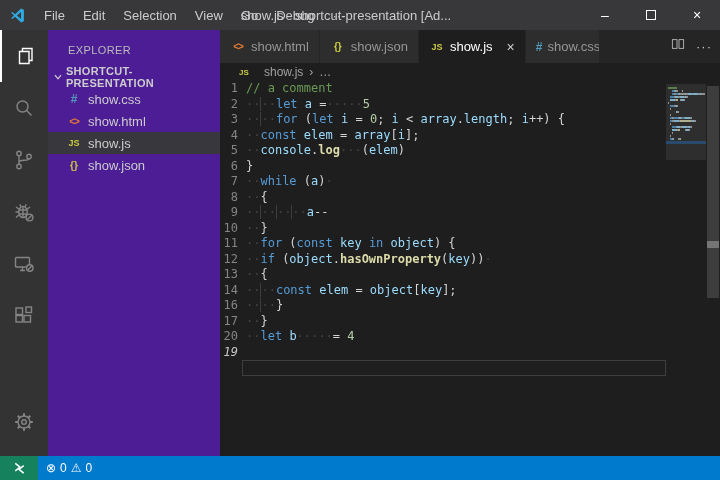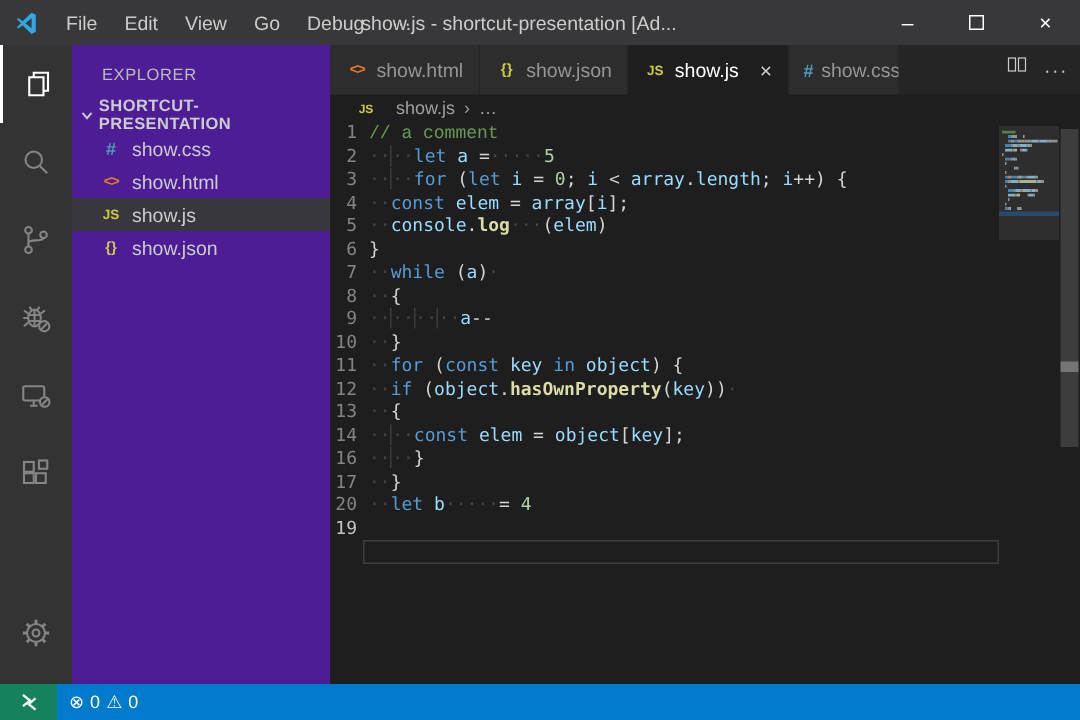--- a/index.html
+++ b/index.html
@@ -63,23 +63,23 @@
 
   .breadcrumb { position:absolute; left:0; top:33px; width:500px; height:18px; display:flex;
                 align-items:center; font-size:12px; color:#a0a0a0; padding-left:16px; gap:6px; }
   .breadcrumb .fi-js { font-size:8px; }
 
   
   .code { position:absolute; left:0; top:51px; width:446px;
           font-family:"DejaVu Sans Mono", monospace; font-size:12px; }
   .code-line { height:15.5px; line-height:15.5px; display:flex; white-space:pre; }
   .line-number { width:18px; text-align:right; color:#858585; flex:none; }
-  .line-number.active { color:#c6c6c6; }
+  .line-number.active { color:#c6c6c6;font-style:italic; }
   .line-text { margin-left:8px; white-space:pre; }
-  .tok-cm { color:#6a9955;font-family:Liberation Mono, monospace; }
+  .tok-cm { color:#6a9955; }
   .tok-kw { color:#569cd6; }
   .tok-v  { color:#9cdcfe; }
   .tok-fn { color:#dcdcaa; font-weight:bold; }
   .tok-n  { color:#b5cea8; }
   .tok-p  { color:#d4d4d4; }
   .tok-ws { color:#454545; }
   .tok-wsg { color:#454545; border-left:1px solid #3d3d3d; }
   .current-line-box { position:absolute; left:22px; top:330px; width:424px; height:16px;
                       border:1px solid #3e3e42; }
 
@@ -120,20 +120,21 @@
 
   <div class="titlebar">
     <span class="logo">
       <svg width="17" height="17" viewBox="0 0 24 24">
           <path fill="#2fa9e3" d="M17 2 L8.6 10.2 L4.6 7.1 L3 8 L7.1 12 L3 16 L4.6 17 L8.6 13.8 L17 22 L21 20 L21 4 Z M17 7.2 L17 16.8 L11.2 12 Z"></path>
         </svg>
     </span>
     <div class="menus">
       <span class="menu-item">File</span>
       <span class="menu-item">Edit</span>
+      <span class="menu-item">Selection</span>
       <span class="menu-item">View</span>
       <span class="menu-item">Go</span>
       <span class="menu-item">Debug</span>
       <span class="menu-item">···</span>
     </div>
     <span class="win-title">show.js - shortcut-presentation [Ad...</span>
     <div class="win-controls">
       <div class="win-btn">
           <span>–</span>
         </div>

